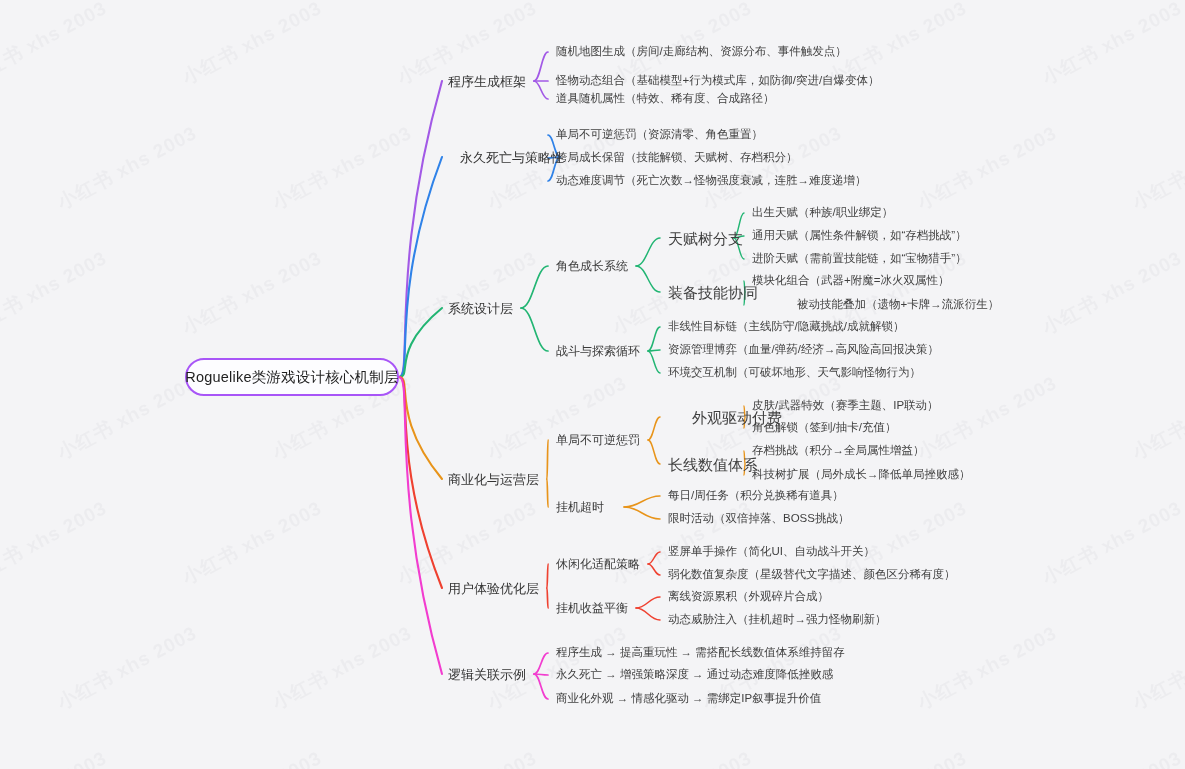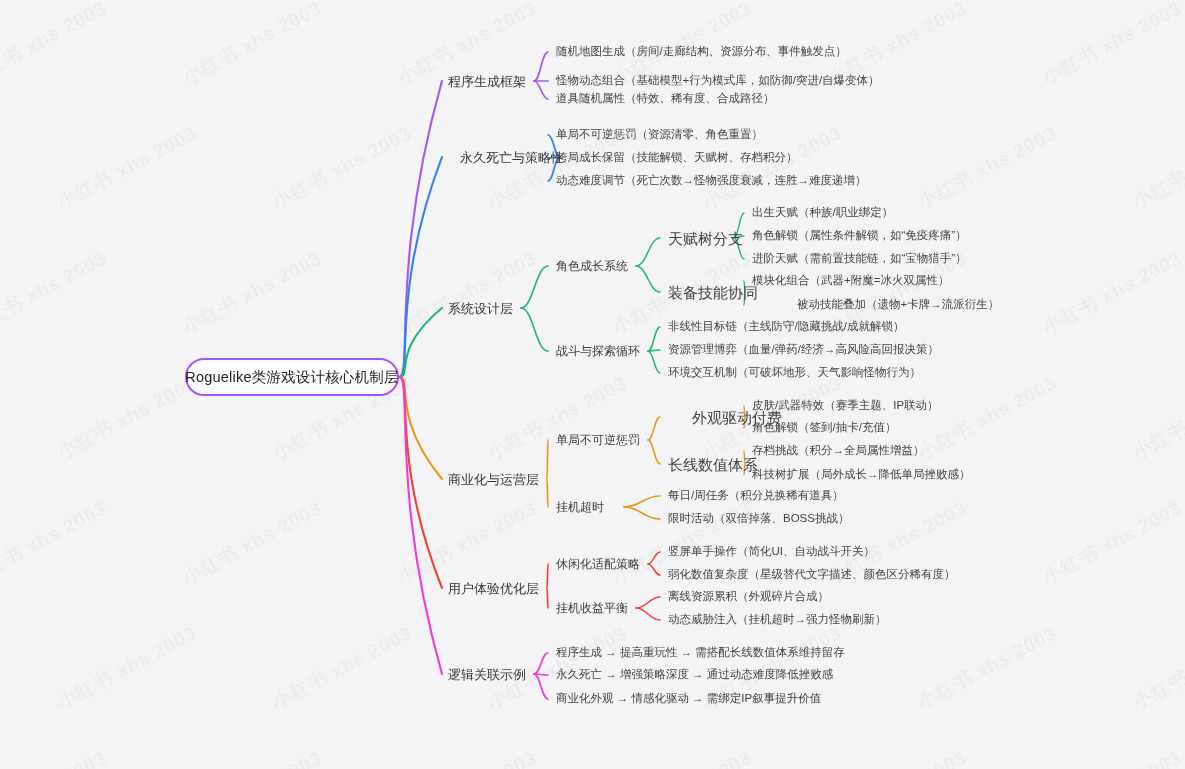--- a/index.html
+++ b/index.html
@@ -182,21 +182,21 @@
       <div class="node leaf" style="left: 556px; top: 81px;"><span>怪物动态组合（基础模型+行为模式库，如防御/突进/自爆变体）</span></div>
       <div class="node leaf" style="left: 556px; top: 99px;"><span>道具随机属性（特效、稀有度、合成路径）</span></div>
       <div class="node lvl1" style="left: 460px; top: 157px;"><span>永久死亡与策略性</span></div>
       <div class="node leaf" style="left: 556px; top: 135px;"><span>单局不可逆惩罚（资源清零、角色重置）</span></div>
       <div class="node leaf" style="left: 556px; top: 158px;"><span>跨局成长保留（技能解锁、天赋树、存档积分）</span></div>
       <div class="node leaf" style="left: 556px; top: 181px;"><span>动态难度调节（死亡次数→怪物强度衰减，连胜→难度递增）</span></div>
       <div class="node lvl1" style="left: 448px; top: 308px;"><span>系统设计层</span></div>
       <div class="node lvl2" style="left: 556px; top: 266px;"><span>角色成长系统</span></div>
       <div class="node lvl3" style="left: 668px; top: 238px;"><span>天赋树分支</span></div>
       <div class="node leaf" style="left: 752px; top: 213px;"><span>出生天赋（种族/职业绑定）</span></div>
-      <div class="node leaf" style="left: 752px; top: 236px;"><span>角色解锁（属性条件解锁，如“免疫疼痛”）</span></div>
+      <div class="node leaf" style="left: 752px; top: 236px;"><span>通用天赋（属性条件解锁，如“存档挑战”）</span></div>
       <div class="node leaf" style="left: 752px; top: 259px;"><span>进阶天赋（需前置技能链，如“宝物猎手”）</span></div>
       <div class="node lvl3" style="left: 668px; top: 292px;"><span>装备技能协同</span></div>
       <div class="node leaf" style="left: 752px; top: 281px;"><span>模块化组合（武器+附魔=冰火双属性）</span></div>
       <div class="node leaf" style="left: 797px; top: 305px;"><span>被动技能叠加（遗物+卡牌→流派衍生）</span></div>
       <div class="node lvl2" style="left: 556px; top: 351px;"><span>战斗与探索循环</span></div>
       <div class="node leaf" style="left: 668px; top: 327px;"><span>非线性目标链（主线防守/隐藏挑战/成就解锁）</span></div>
       <div class="node leaf" style="left: 668px; top: 350px;"><span>资源管理博弈（血量/弹药/经济→高风险高回报决策）</span></div>
       <div class="node leaf" style="left: 668px; top: 373px;"><span>环境交互机制（可破坏地形、天气影响怪物行为）</span></div>
       <div class="node lvl1" style="left: 448px; top: 479px;"><span>商业化与运营层</span></div>
       <div class="node lvl2" style="left: 556px; top: 440px;"><span>单局不可逆惩罚</span></div>

